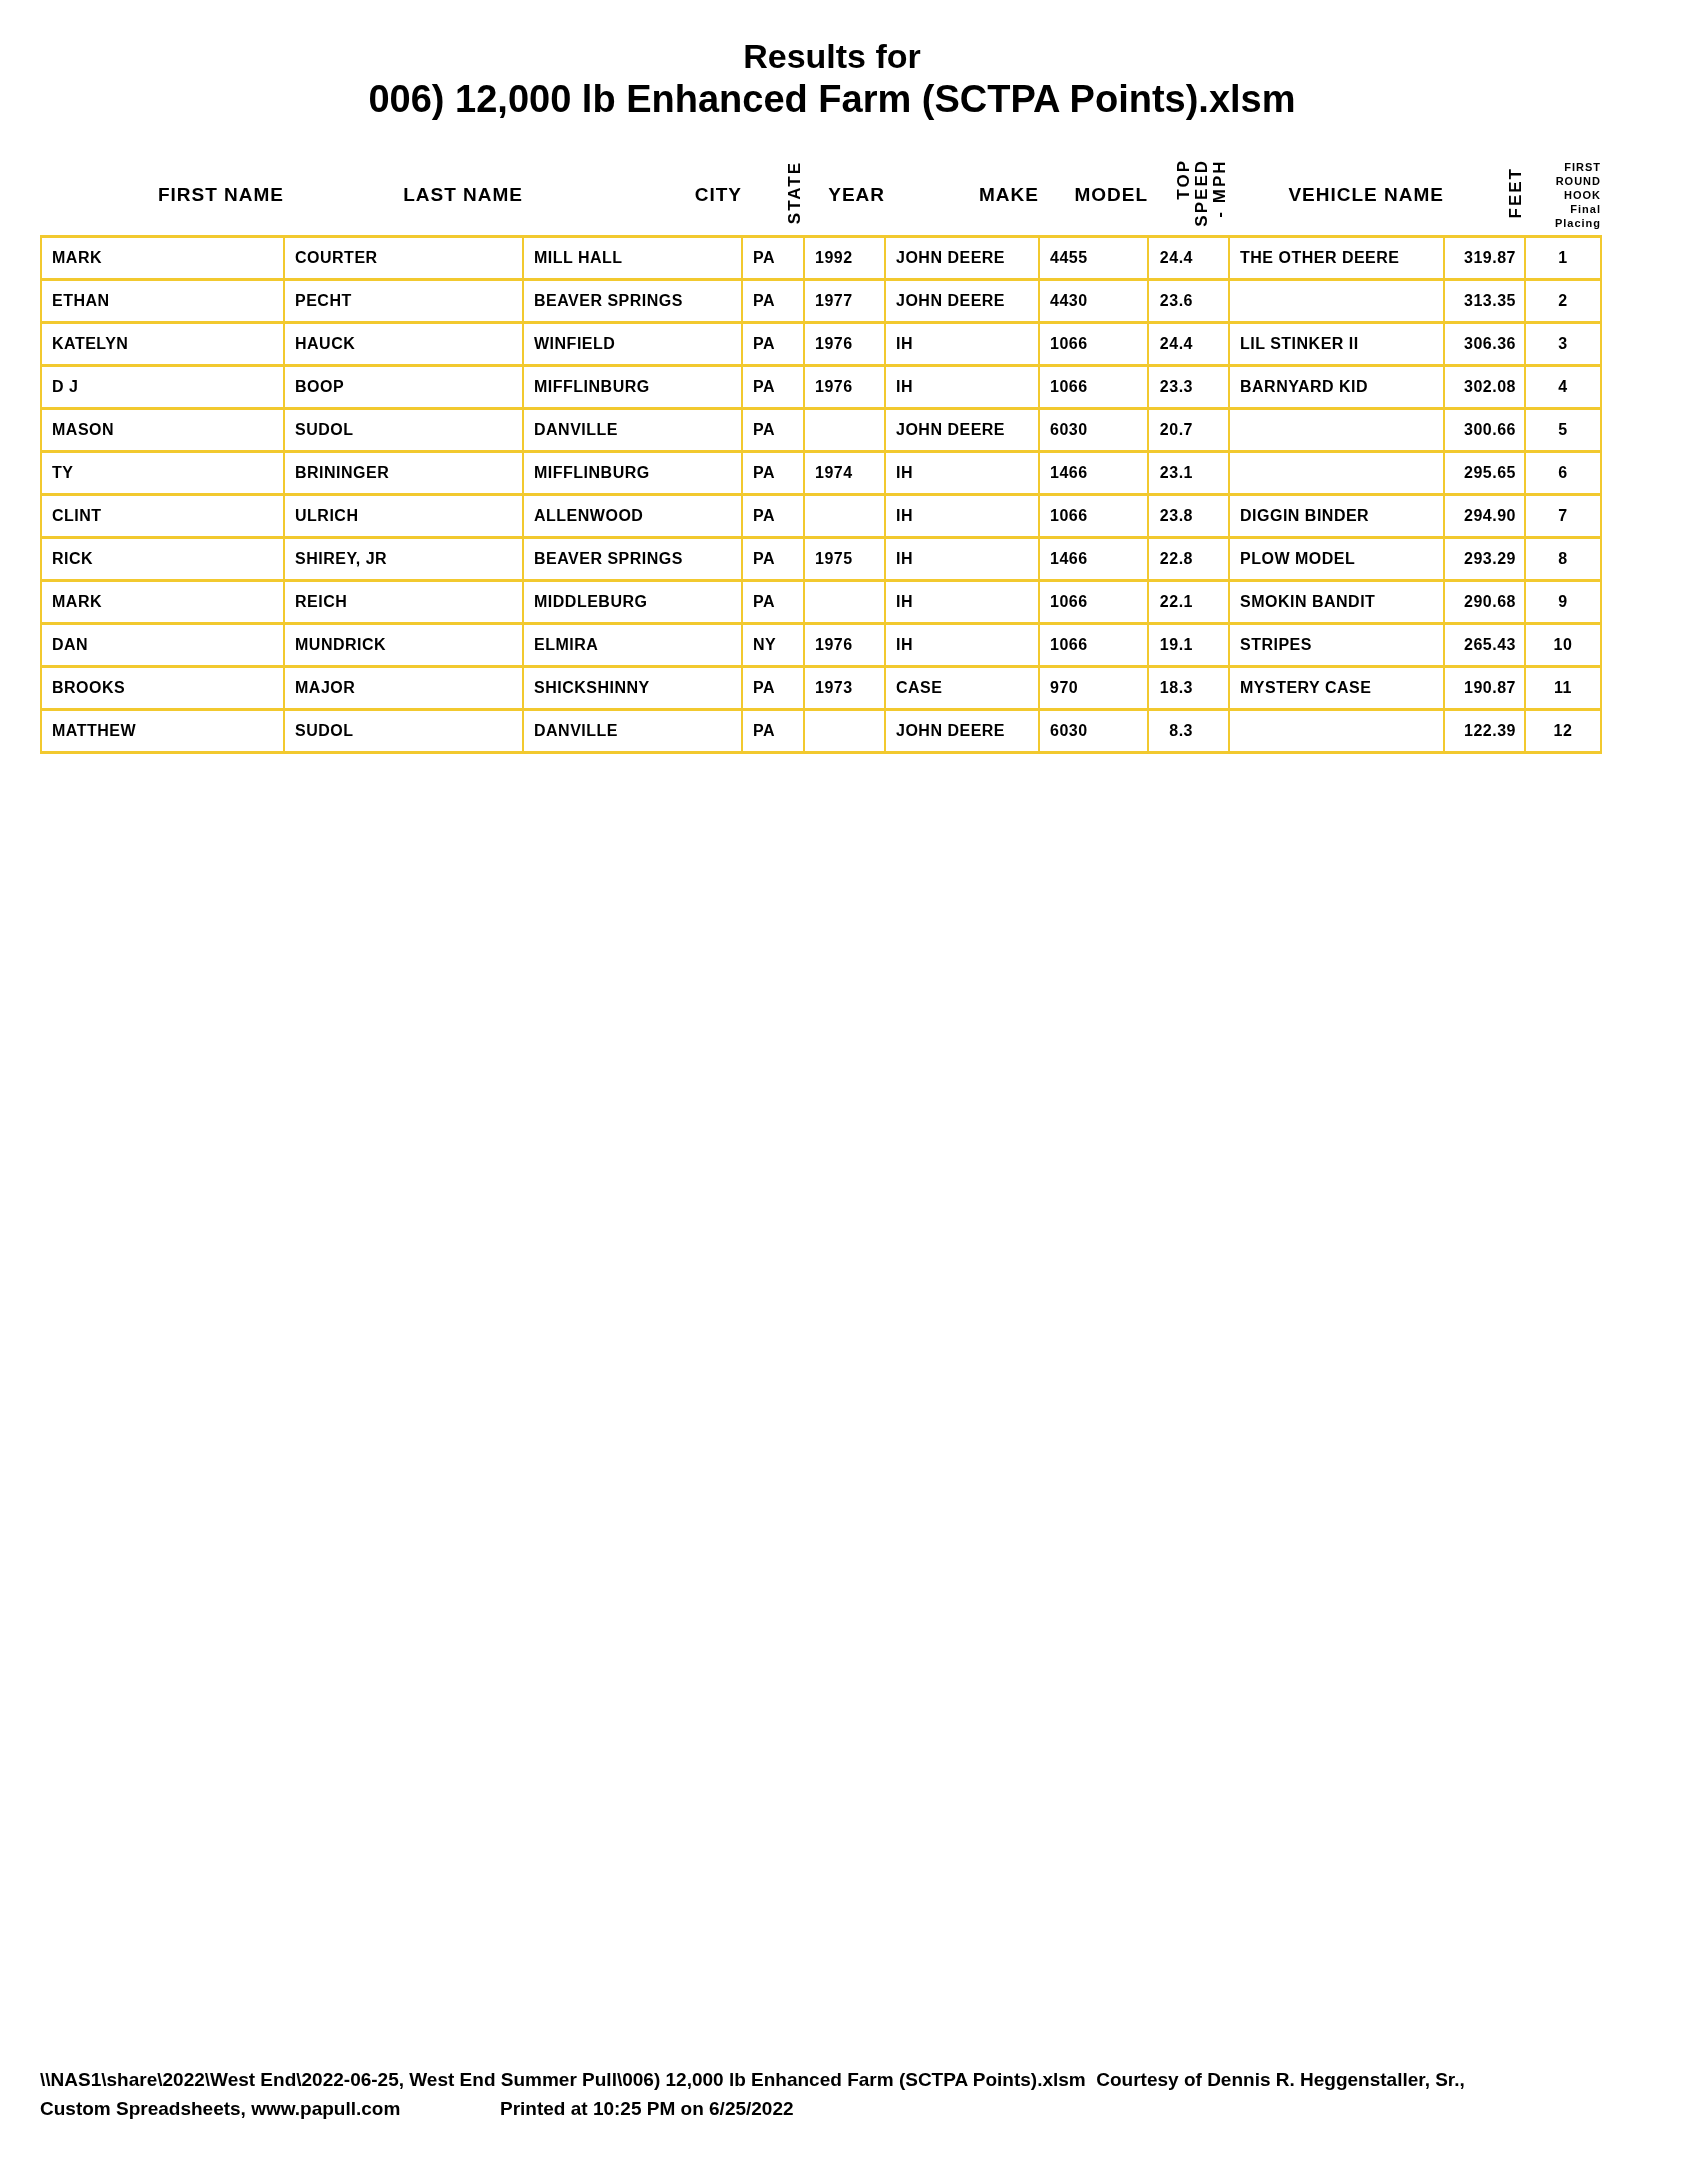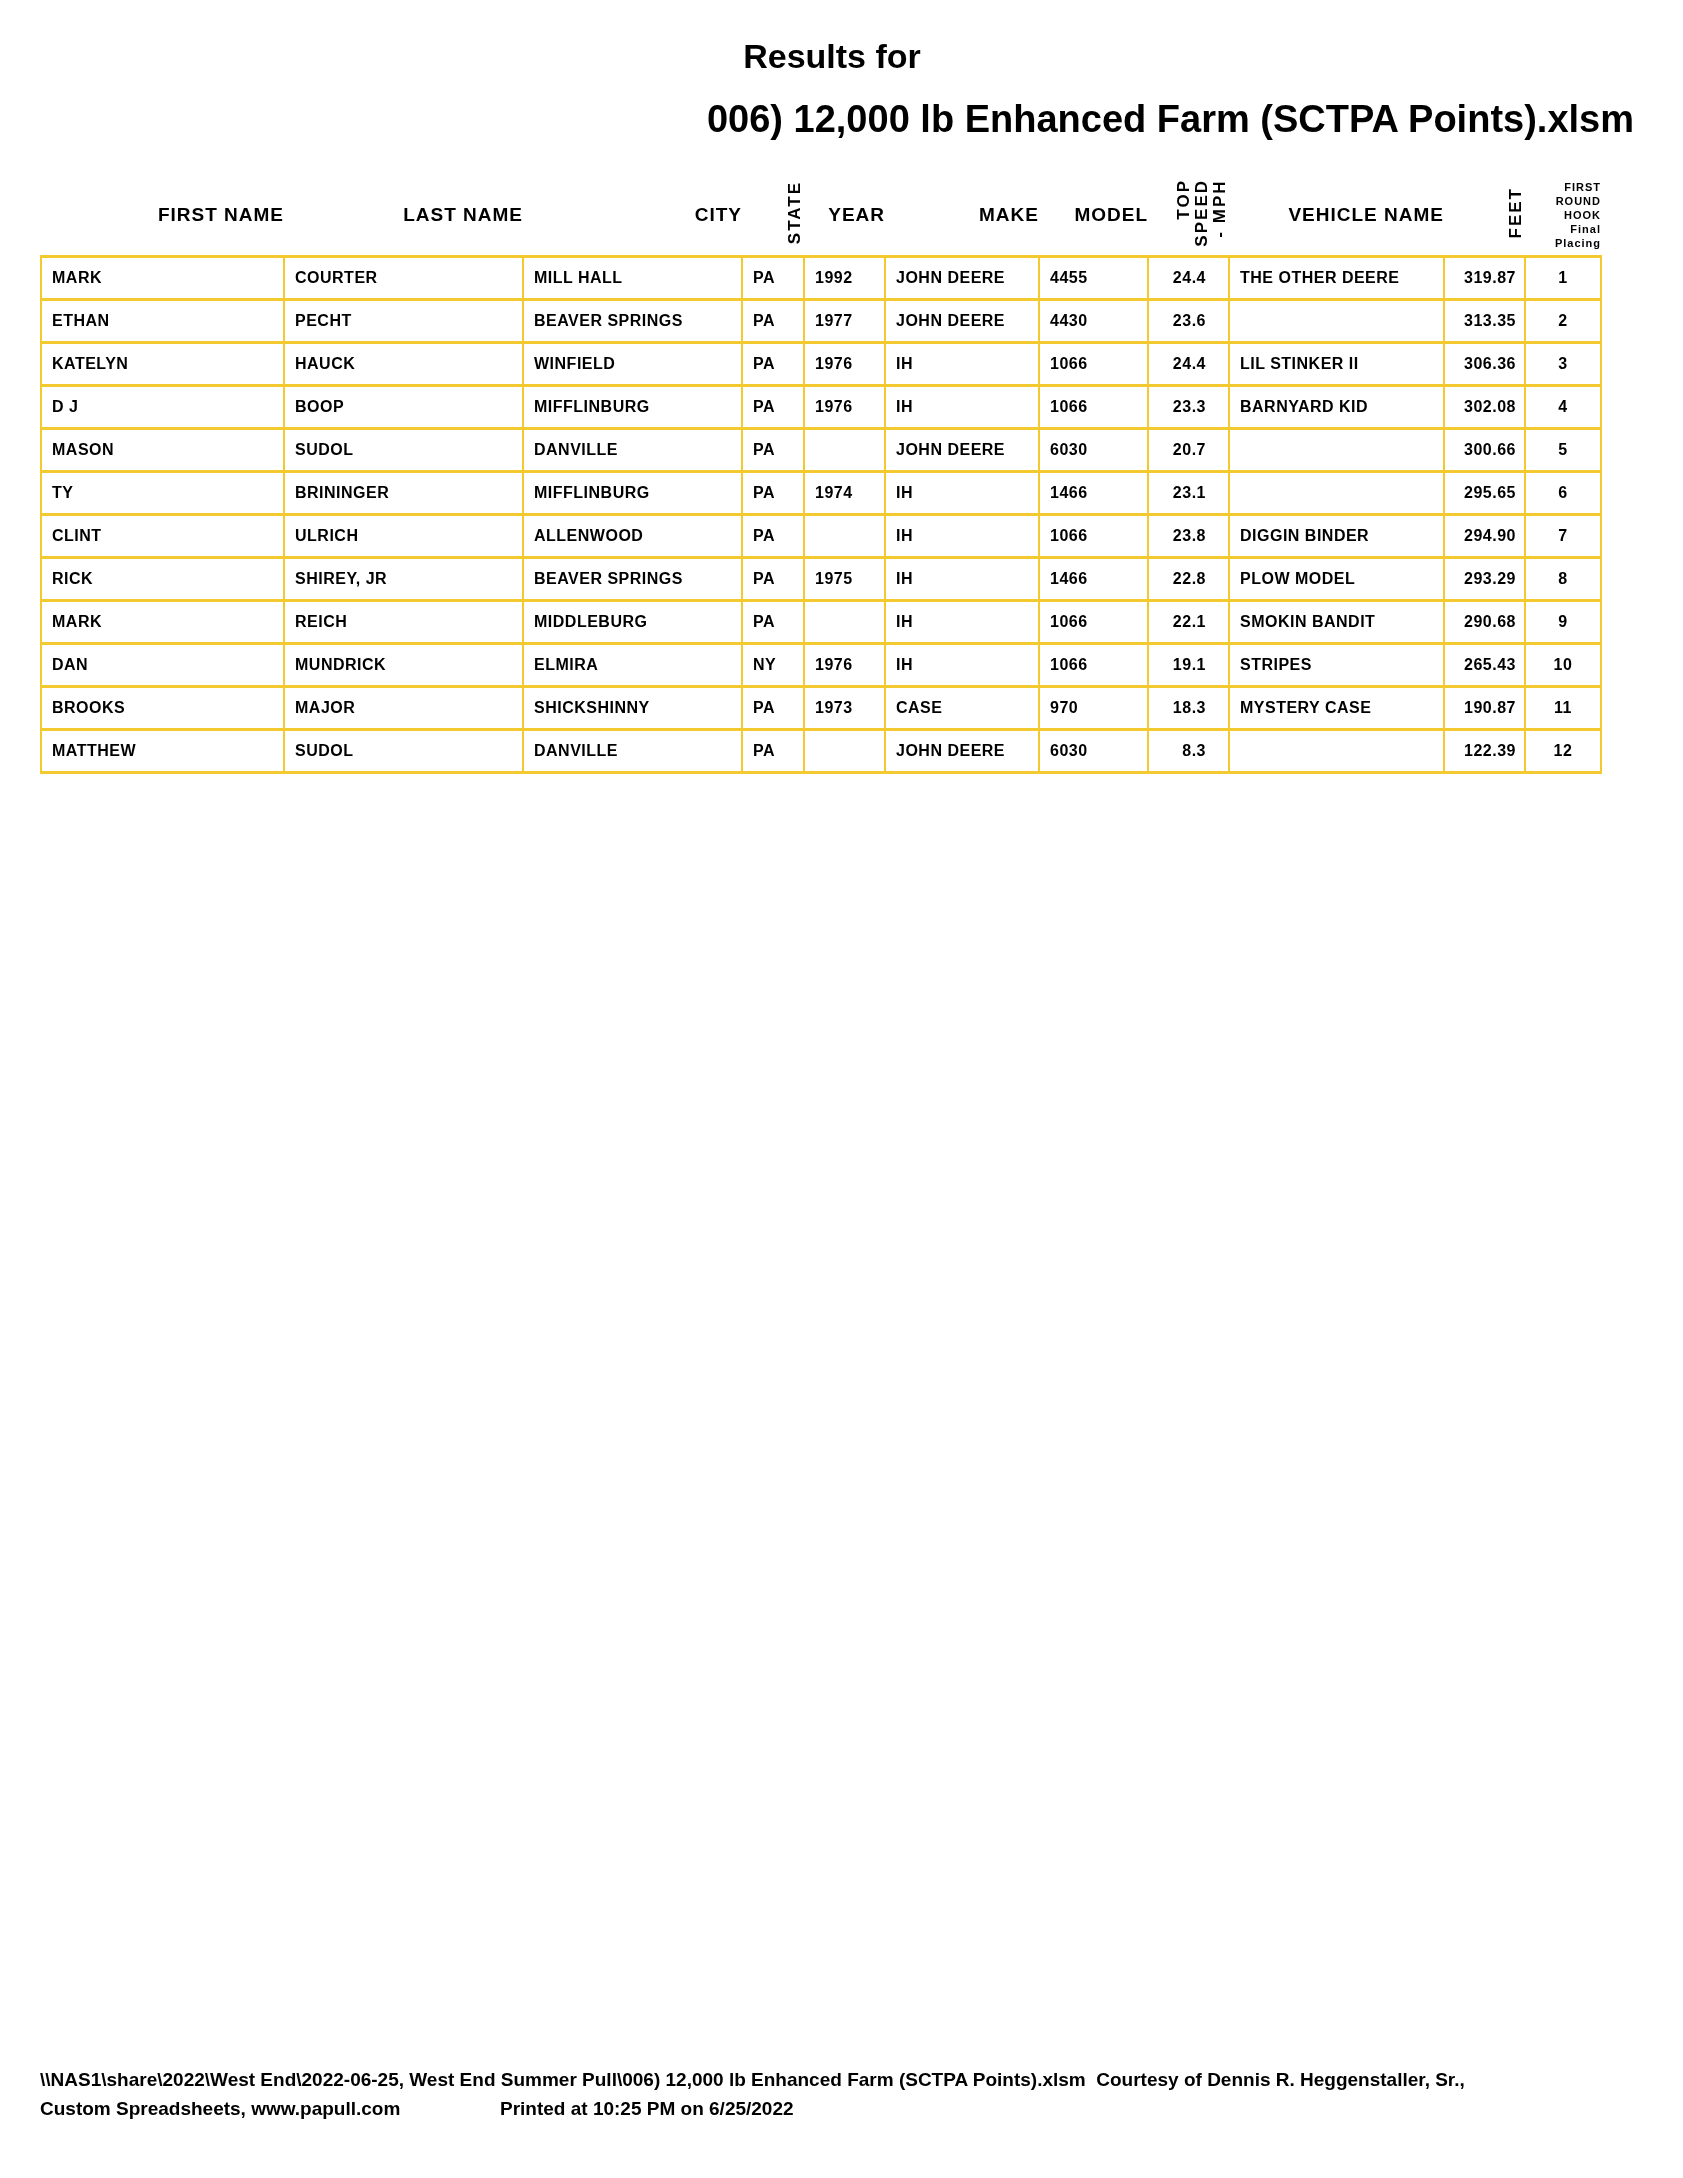--- a/index.html
+++ b/index.html
@@ -14,21 +14,21 @@
     font-family:"Liberation Sans", sans-serif;
     font-weight:bold;
     color:var(--ink);
     overflow:hidden;
   }
   .titles{
     width:1604px;margin-left:30px;padding-top:36px;
     text-align:center;
   }
   .title1{font-size:34px;line-height:1.2;}
-  .title2{font-size:38px;line-height:1.2;margin-top:20px;text-align:right;}
+  .title2{font-size:38px;line-height:1.2;}
 
   table.results{
     margin-left:40px;margin-top:32px;
     border-collapse:collapse;
     table-layout:fixed;
     width:1560px;
   }
   thead th{
     border:none;
     height:81px;
@@ -54,21 +54,21 @@
     border-bottom-width:3px;
     height:40px;
     font-size:16px;
     letter-spacing:0.5px;
     vertical-align:middle;
     text-align:left;
     padding:0 6px 0 10px;
     overflow:hidden;
     white-space:nowrap;
   }
-  tbody td:nth-child(8){text-align:right;padding-right:22px;}
+  tbody td:nth-child(8){text-align:right;padding-right:35px;}
   tbody td:nth-child(10){text-align:right;padding-right:8px;}
   tbody td:nth-child(11){text-align:center;padding:0;}
 
   .footer{position:absolute;left:40px;top:2069px;font-size:19px;}
   .f1{white-space:pre;}
   .f2{position:relative;margin-top:7px;height:24px;}
   .f2a{position:absolute;left:0;white-space:pre;}
   .f2b{position:absolute;left:460px;white-space:pre;}
 </style>
 </head>

